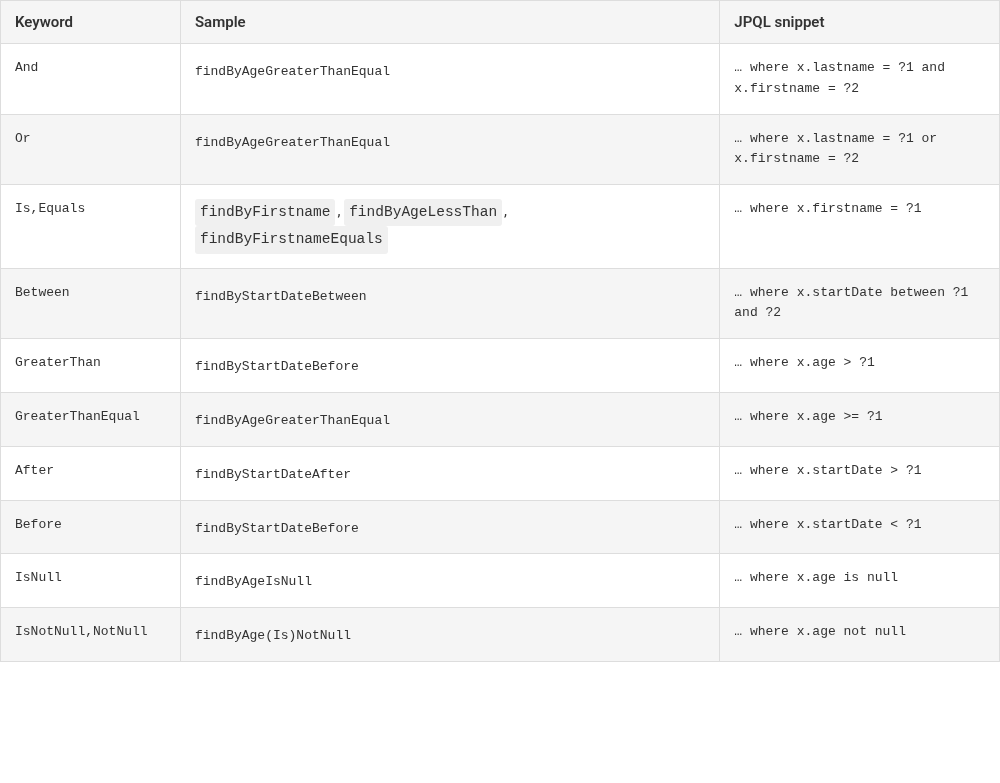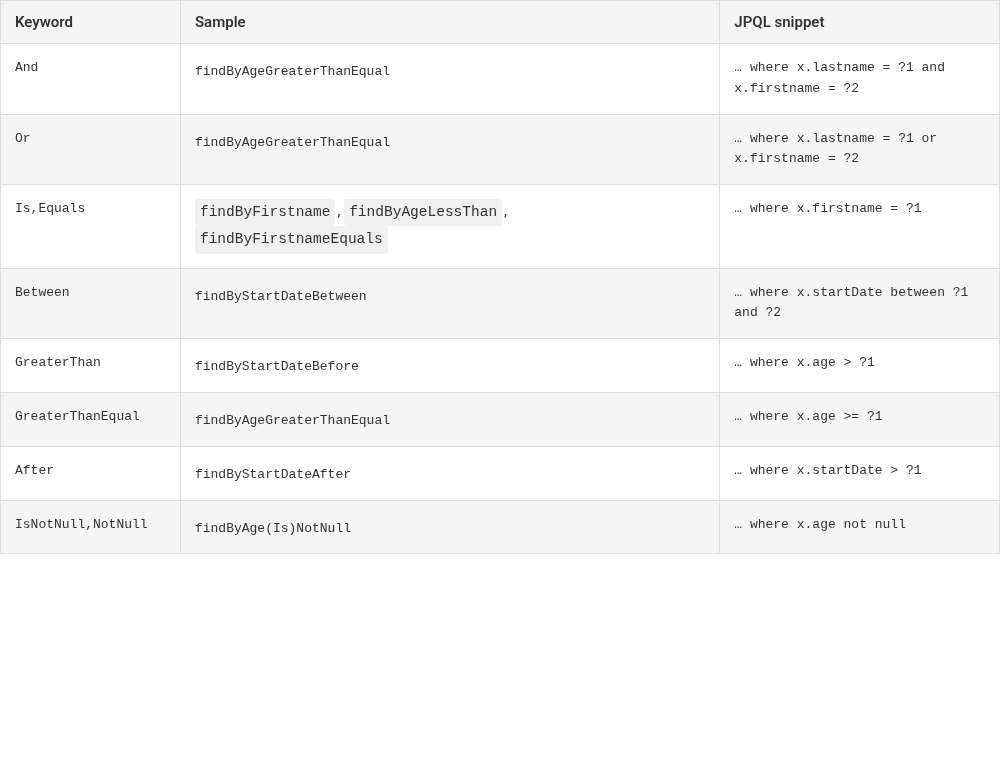--- a/index.html
+++ b/index.html
@@ -112,18 +112,28 @@
         <td class="keyword-cell code">GreaterThanEqual</td>
         <td class="sample-cell"><span class="code">findByAgeGreaterThanEqual</span></td>
         <td class="jpql-cell code">… where x.age &gt;= ?1</td>
       </tr>
       <tr>
         <td class="keyword-cell code">After</td>
         <td class="sample-cell"><span class="code">findByStartDateAfter</span></td>
         <td class="jpql-cell code">… where x.startDate &gt; ?1</td>
       </tr>
       <tr>
+        <td class="keyword-cell code">Before</td>
+        <td class="sample-cell"><span class="code">findByStartDateBefore</span></td>
+        <td class="jpql-cell code">… where x.startDate &lt; ?1</td>
+      </tr>
+      <tr>
+        <td class="keyword-cell code">IsNull</td>
+        <td class="sample-cell"><span class="code">findByAgeIsNull</span></td>
+        <td class="jpql-cell code">… where x.age is null</td>
+      </tr>
+      <tr>
         <td class="keyword-cell code">IsNotNull,NotNull</td>
         <td class="sample-cell"><span class="code">findByAge(Is)NotNull</span></td>
         <td class="jpql-cell code">… where x.age not null</td>
       </tr>
     </tbody>
 </table>
 
 </body></html>

